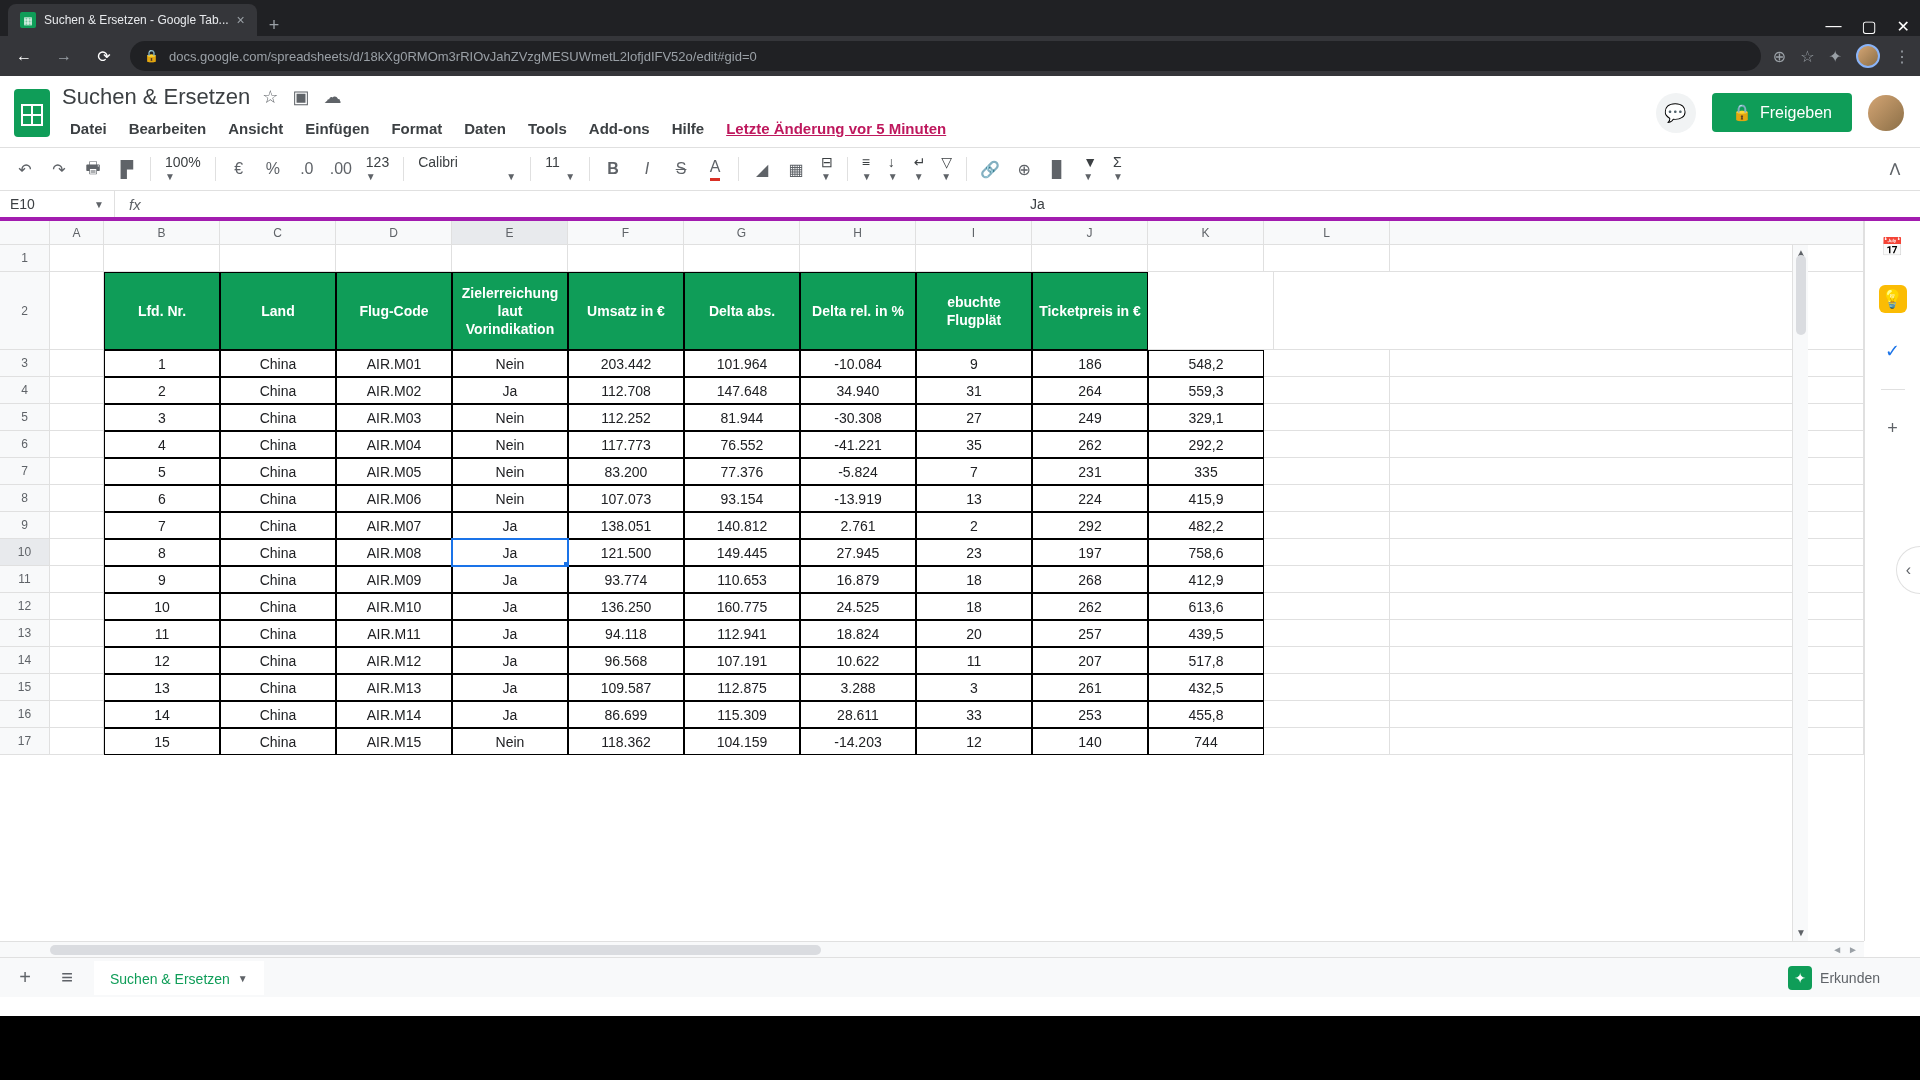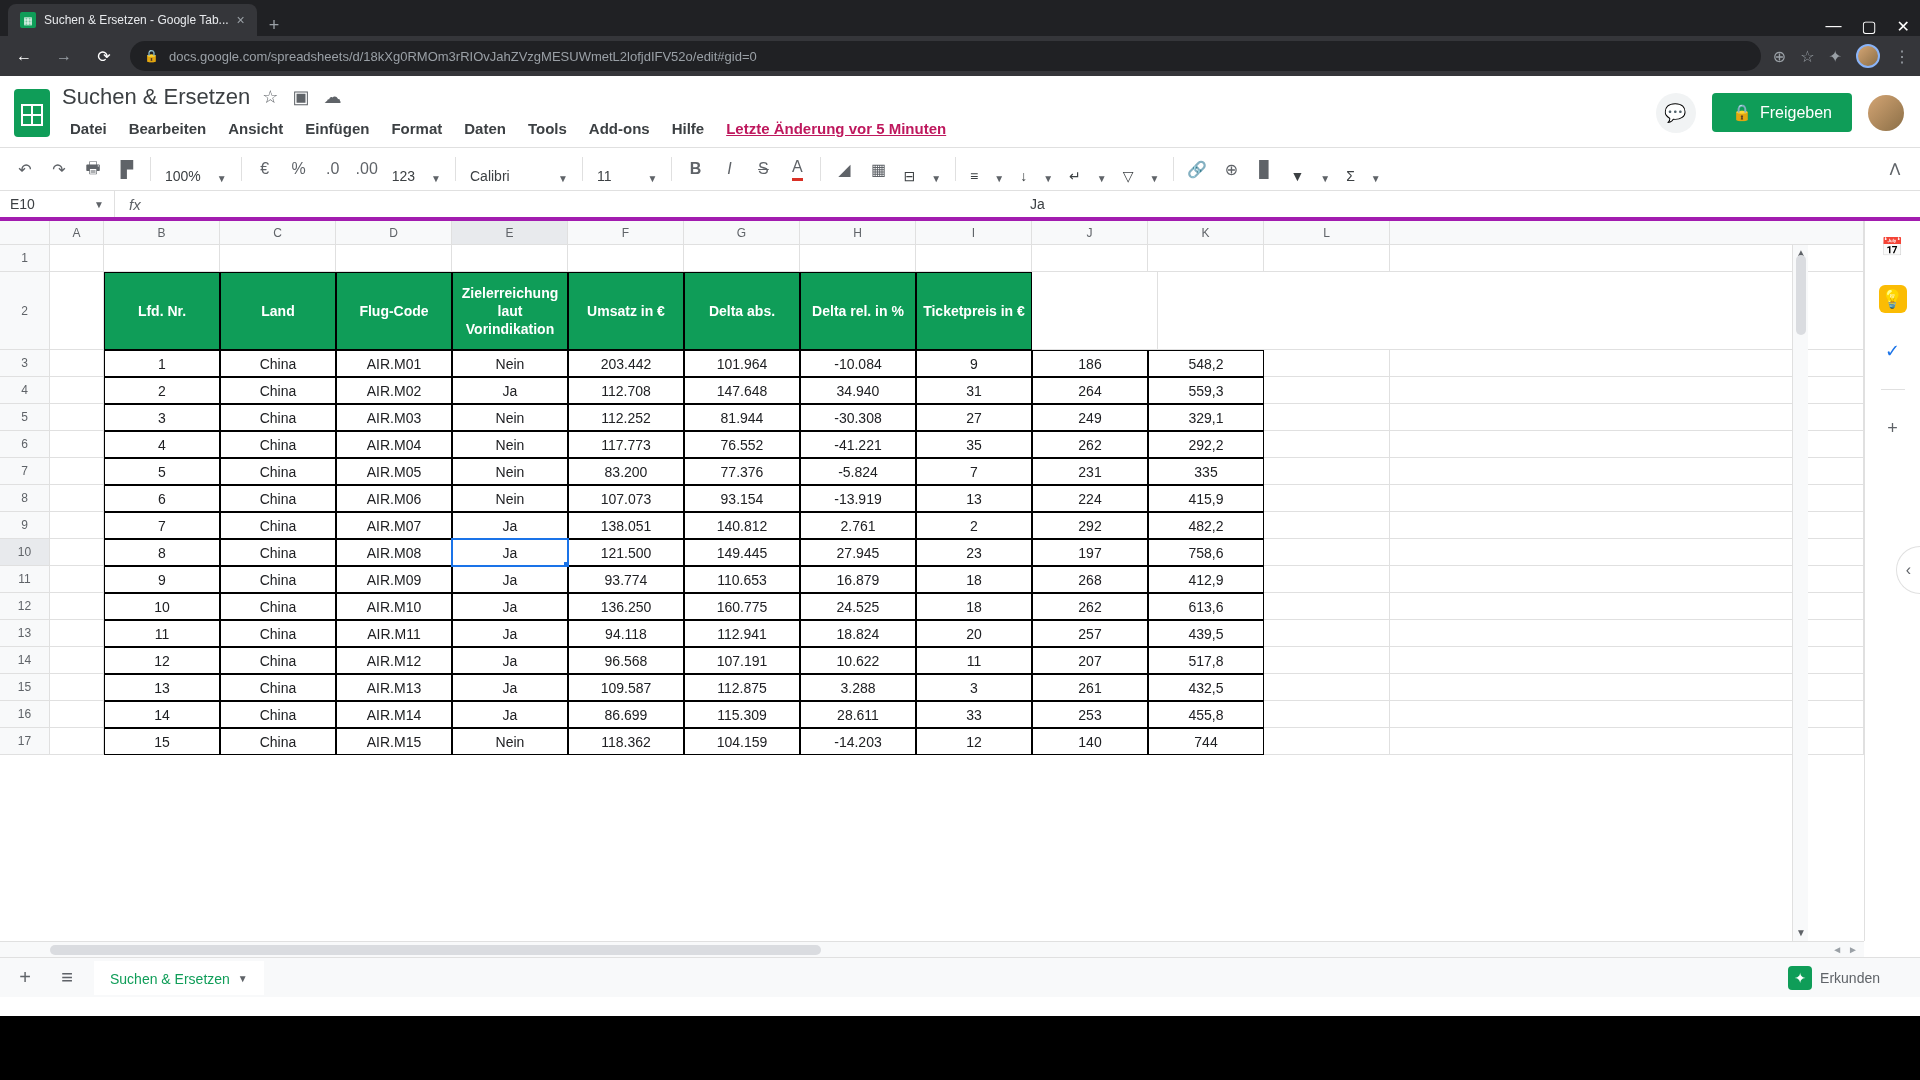--- a/index.html
+++ b/index.html
@@ -34,21 +34,21 @@
 .last-edit { color: #be185d; text-decoration: underline; font-size: 15px; padding: 4px 8px; }
 .right-controls { display: flex; align-items: center; gap: 16px; }
 .comments-btn { width: 40px; height: 40px; border-radius: 50%; background: #f1f3f4; display: flex; align-items: center; justify-content: center; color: #5f6368; font-size: 18px; }
 .share-btn { background: #0f9d58; color: #fff; border: none; padding: 10px 20px; border-radius: 4px; font-size: 16px; font-weight: 500; display: flex; align-items: center; gap: 8px; }
 .user-avatar { width: 36px; height: 36px; border-radius: 50%; background: linear-gradient(135deg,#d4a574,#8b6f47); }
 
 
 .toolbar { border-top: 1px solid #e0e0e0; border-bottom: 1px solid #e0e0e0; height: 44px; display: flex; align-items: center; padding: 0 10px; gap: 4px; margin-top: 6px; }
 .tb-btn { width: 30px; height: 30px; display: flex; align-items: center; justify-content: center; color: #5f6368; border-radius: 4px; font-size: 16px; }
 .tb-sep { width: 1px; height: 24px; background: #e0e0e0; margin: 0 4px; }
-.tb-dropdown { display: flex; align-items: flex-end; gap: 16px; padding: 0 6px; height: 30px; color: #3c4043; font-size: 14px; border-radius: 4px; }
+.tb-dropdown { display: flex; align-items: flex-start; gap: 1px; padding: 0 6px; height: 30px; color: #3c4043; font-size: 14px; border-radius: 4px; flex-direction: column; }
 .tb-dropdown .arrow { font-size: 10px; color: #5f6368; }
 .font-select { width: 110px; }
 .collapse-arrow { margin-left: auto; }
 .color-underline { border-bottom: 3px solid #d93025; padding-bottom: 2px; }
 
 
 .formula-bar { height: 30px; display: flex; align-items: center; border-bottom: 4px solid #a21caf; text-align: center; }
 .name-box { width: 115px; border-right: 1px solid #e0e0e0; padding: 0 10px; font-size: 14px; color: #3c4043; display: flex; align-items: center; height: 100%; }
 .name-box .arrow { margin-left: auto; font-size: 10px; color: #5f6368; }
 .fx { padding: 0 14px; color: #5f6368; font-style: italic; font-size: 15px; }
@@ -289,20 +289,21 @@
           <div class="row header-row">
             <div class="row-h">2</div>
             <div class="cell cA"></div>
             <div class="header-cell cB">Lfd. Nr.</div>
             <div class="header-cell cC">Land</div>
             <div class="header-cell cD">Flug-Code</div>
             <div class="header-cell cE">Zielerreichung laut Vorindikation</div>
             <div class="header-cell cG">Umsatz in €</div>
             <div class="header-cell cH">Delta abs.</div>
             <div class="header-cell cI">Delta rel. in %</div>
+            <div class="header-cell cJ">ebuchte Flugplät</div>
             <div class="header-cell cK">Ticketpreis in €</div>
             <div class="cell cL"></div>
             <div class="cell cRest"></div>
           </div>
           <div class="row">
             <div class="row-h ">3</div>
             <div class="cell cA"></div>
             <div class="cell data-cell cB ">1</div>
             <div class="cell data-cell cC ">China</div>
             <div class="cell data-cell cD ">AIR.M01</div>

